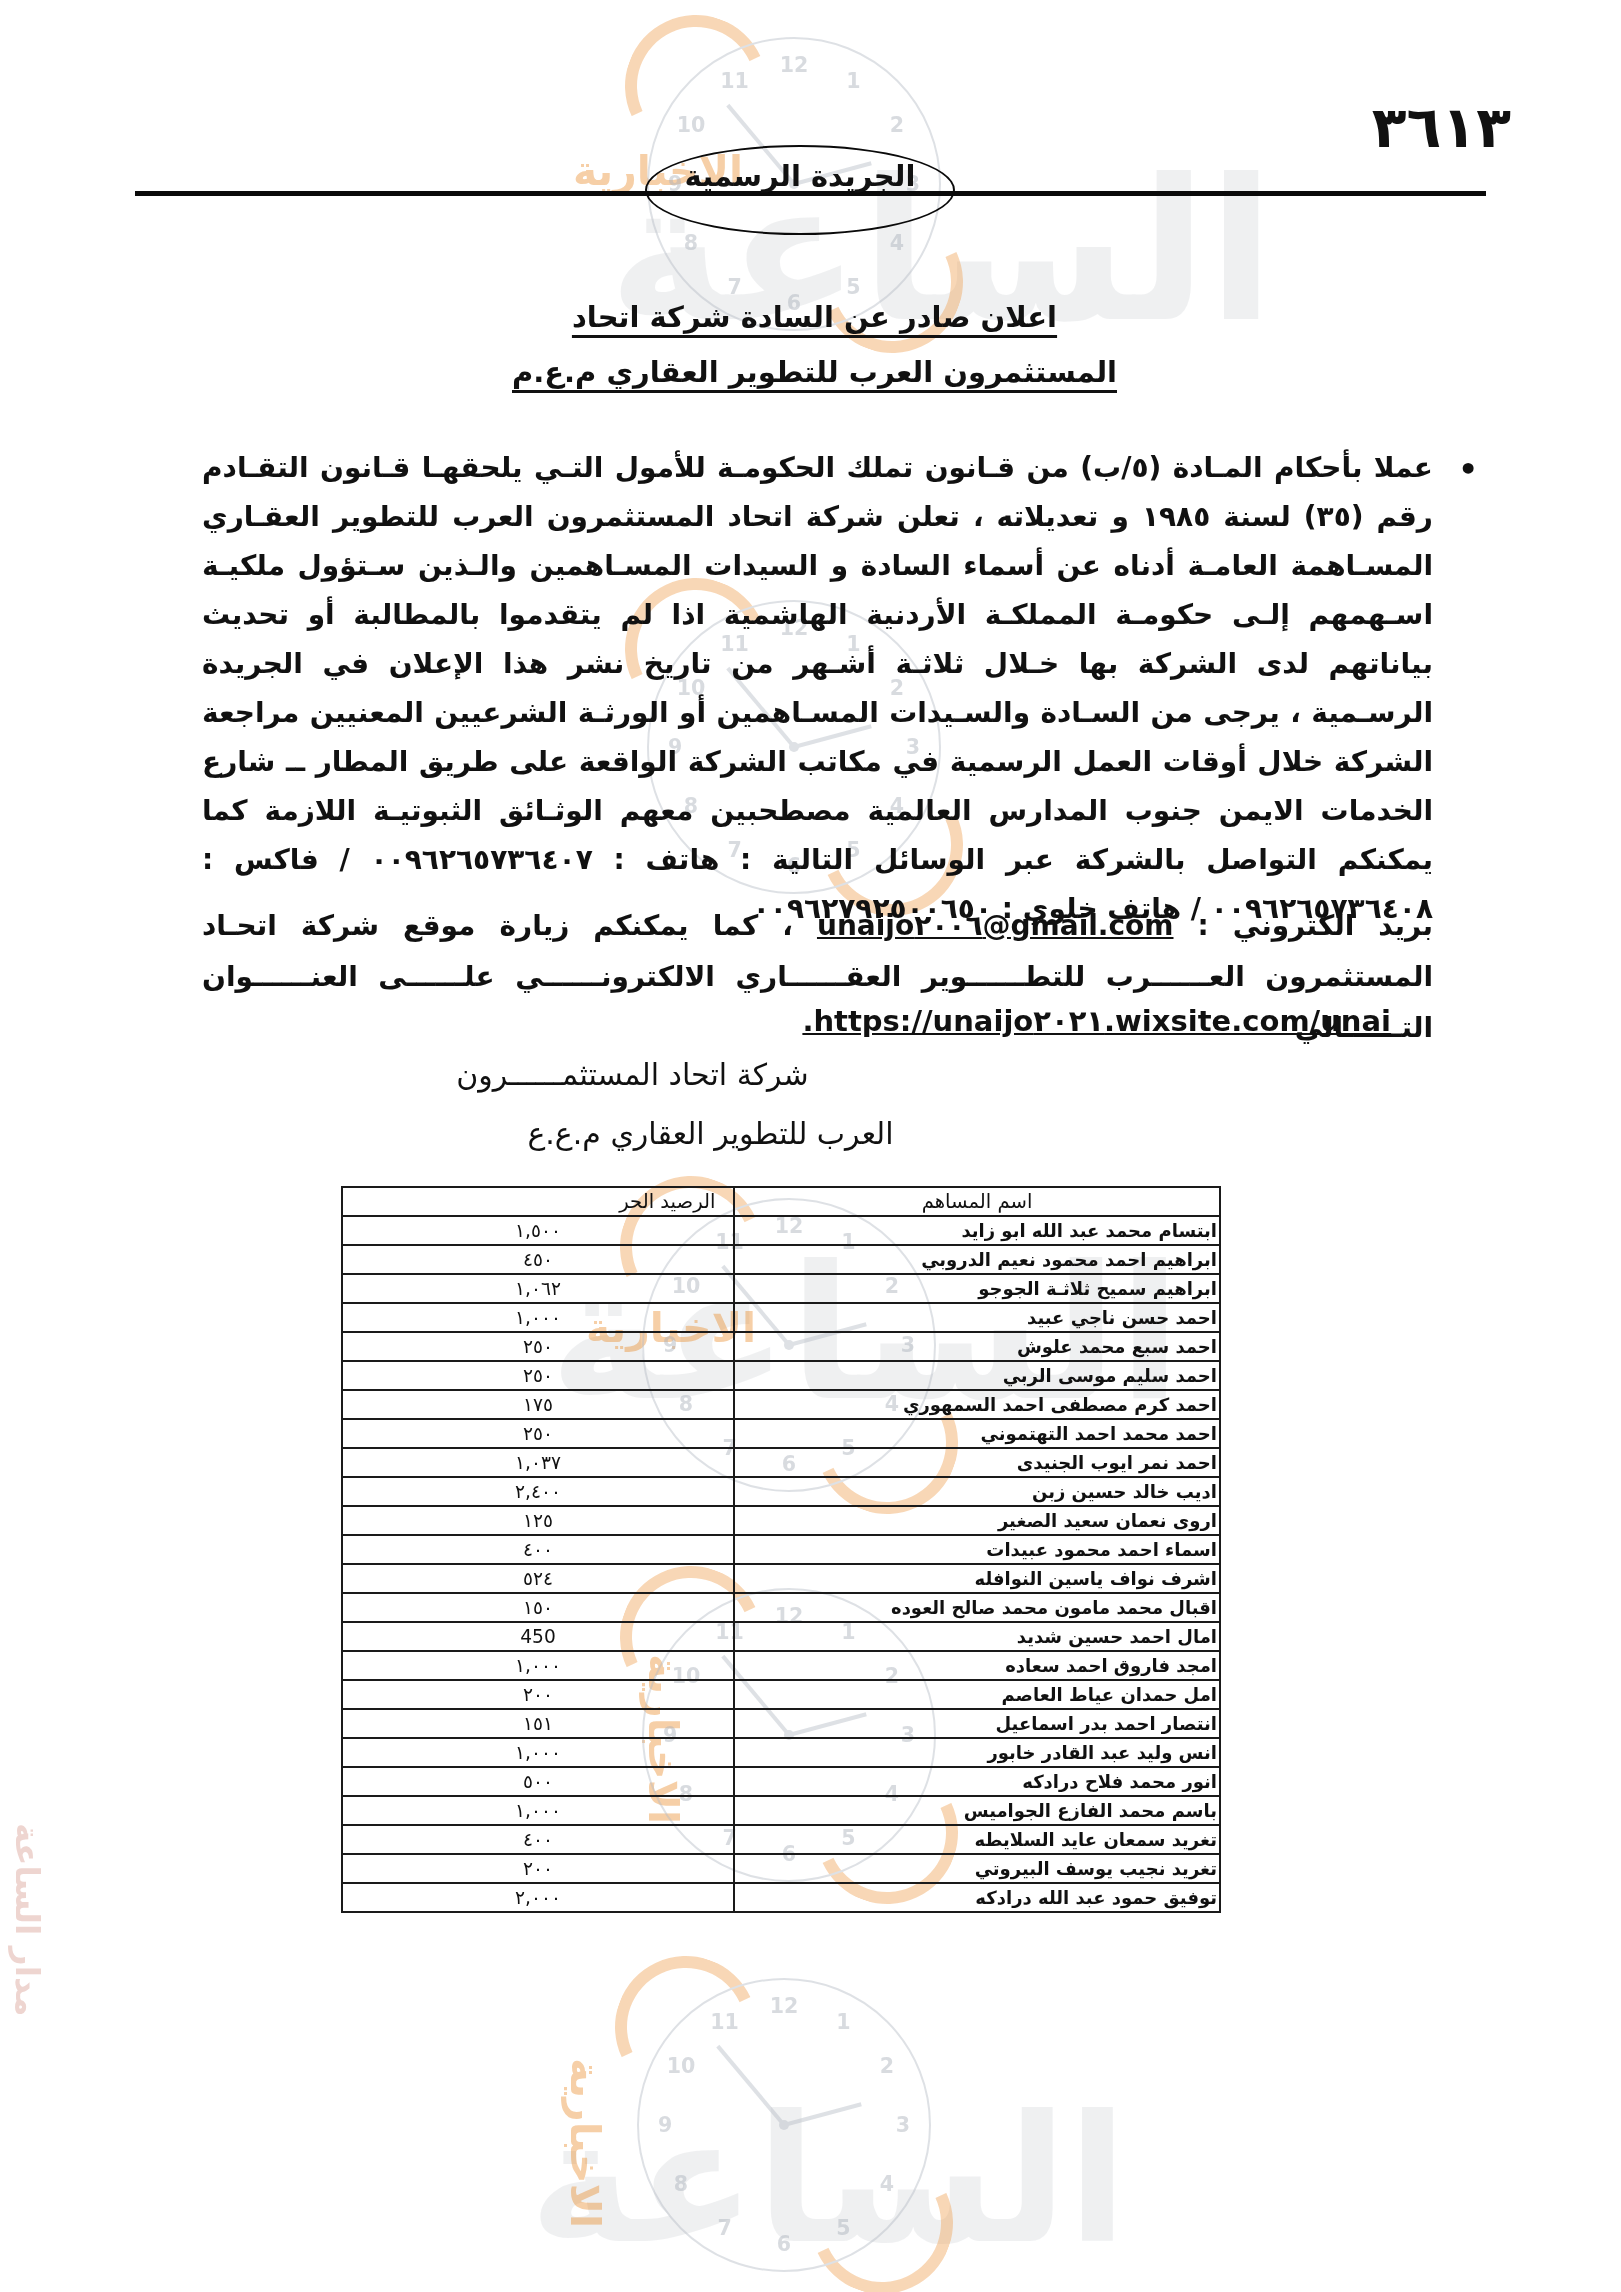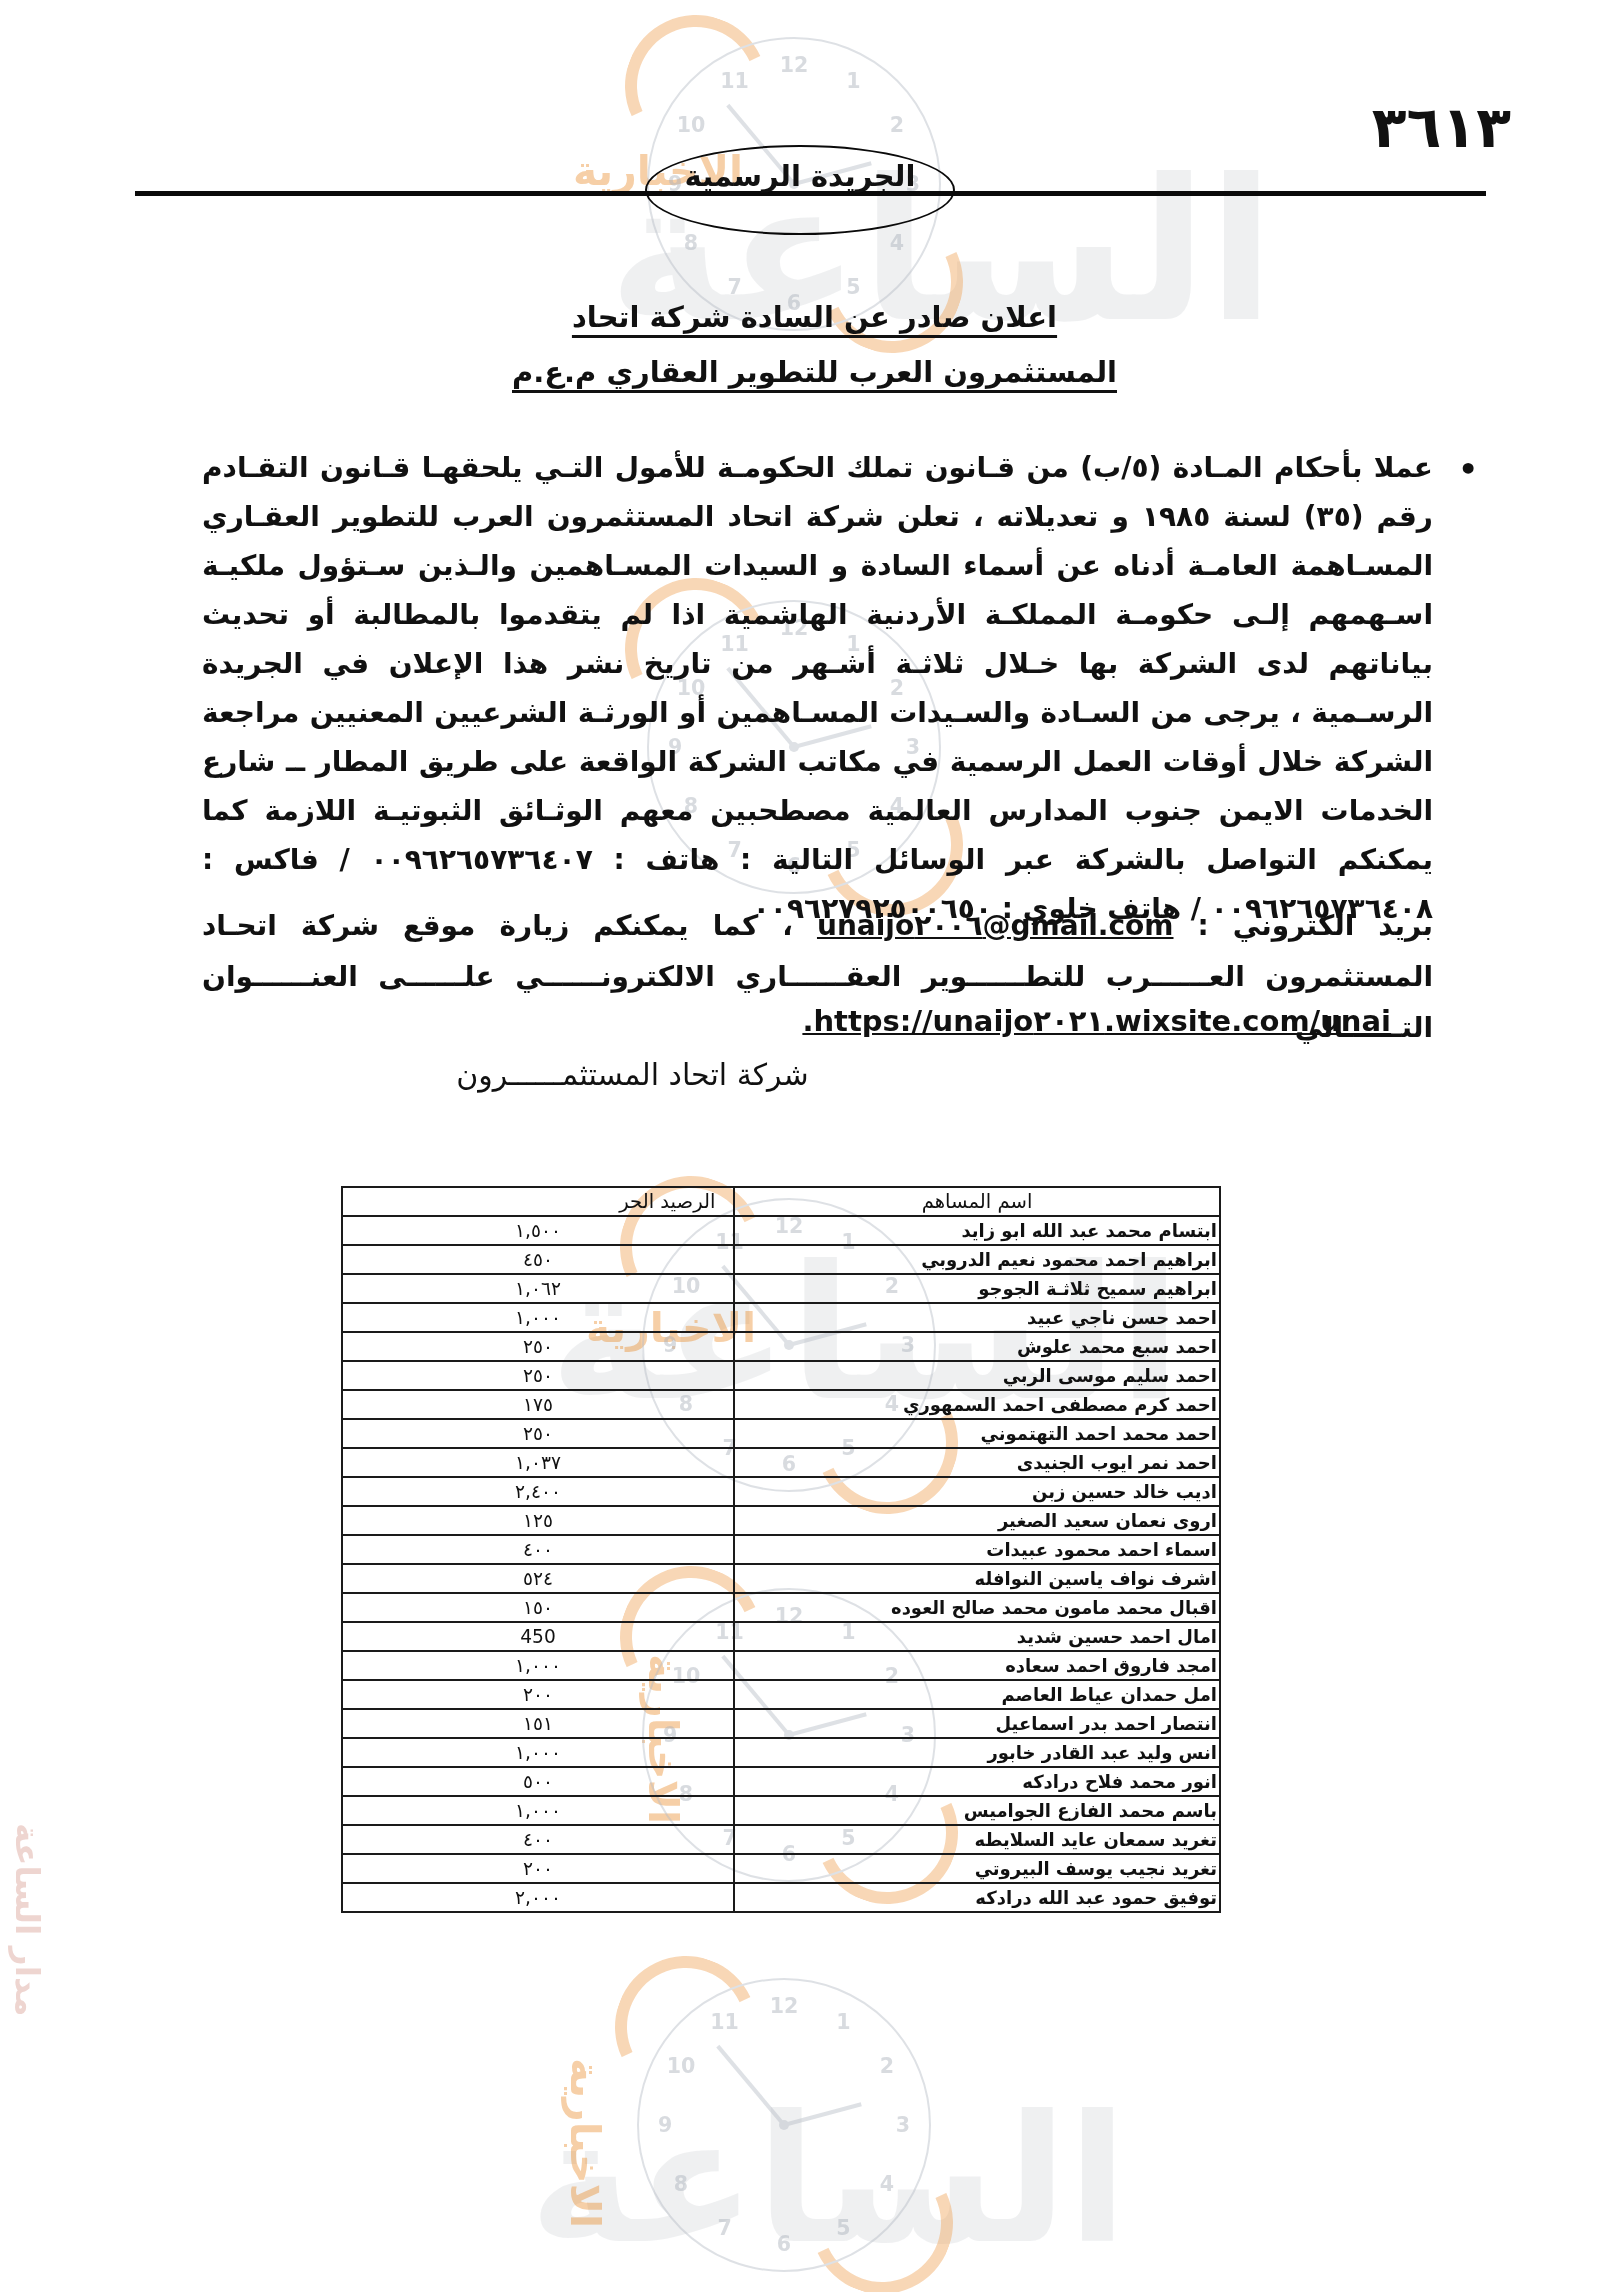--- a/index.html
+++ b/index.html
@@ -216,20 +216,21 @@
 
   <div class="email-par">
     <span>بريد الكتروني : </span><a class="link" href="#">unaijo٢٠٠٦@gmail.com</a><span> ، كما يمكنكم زيارة موقع شركة  اتحـاد المستثمرون العــــــرب للتطــــــوير العقــــــاري الالكترونــــــي علــــــى العنــــــوان التــــــالي</span>
   </div>
   <div class="website-line">
     <a class="link" href="#">.https://unaijo٢٠٢١.wixsite.com/unai</a>
   </div>
 
   <div class="company-name">
     <div class="company-line1">شركة اتحاد المستثمــــــرون</div>
+    <div class="company-line2">العرب للتطوير العقاري م.ع.ع</div>
   </div>
 
   <table class="shtable">
     <tbody>
       <tr class="head-row">
         <td class="name-cell">اسم المساهم</td>
         <td class="bal-cell">الرصيد الحر</td>
       </tr>
 
     <tr class="data-row">

